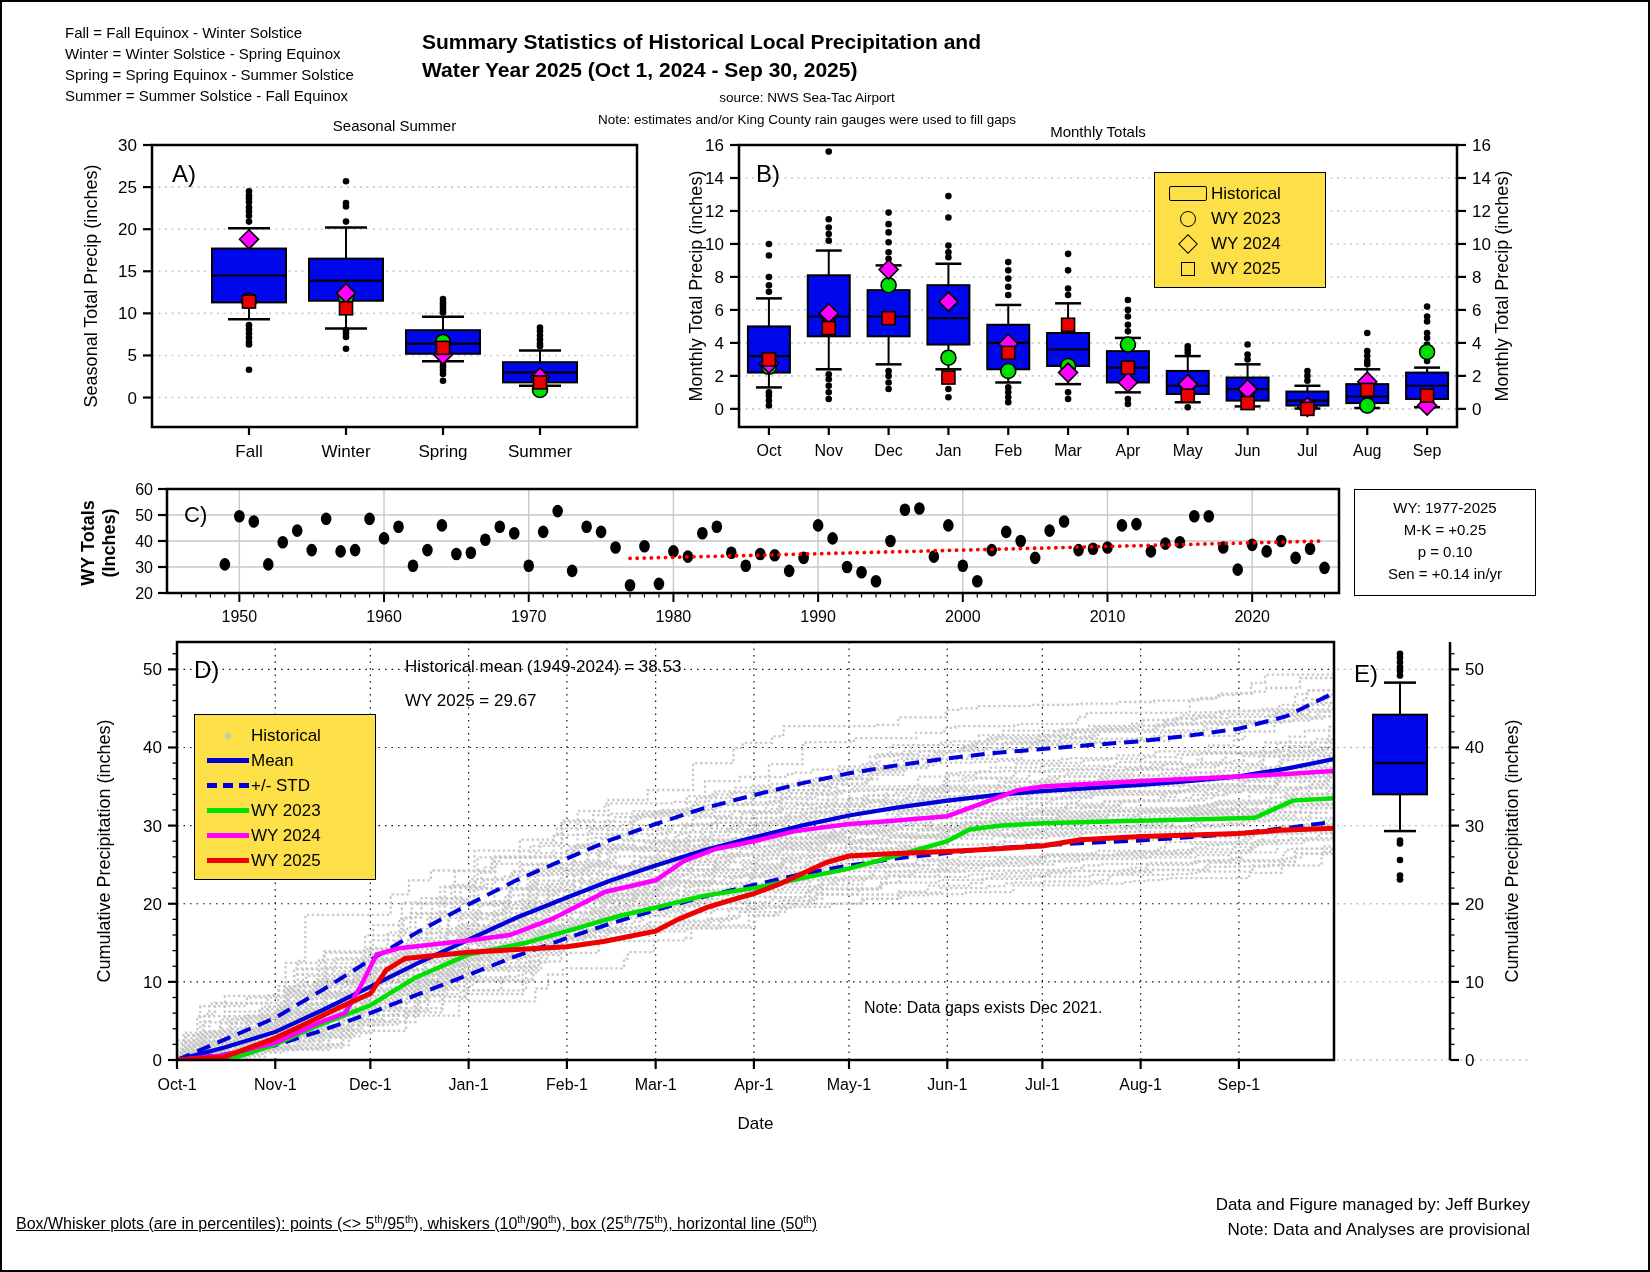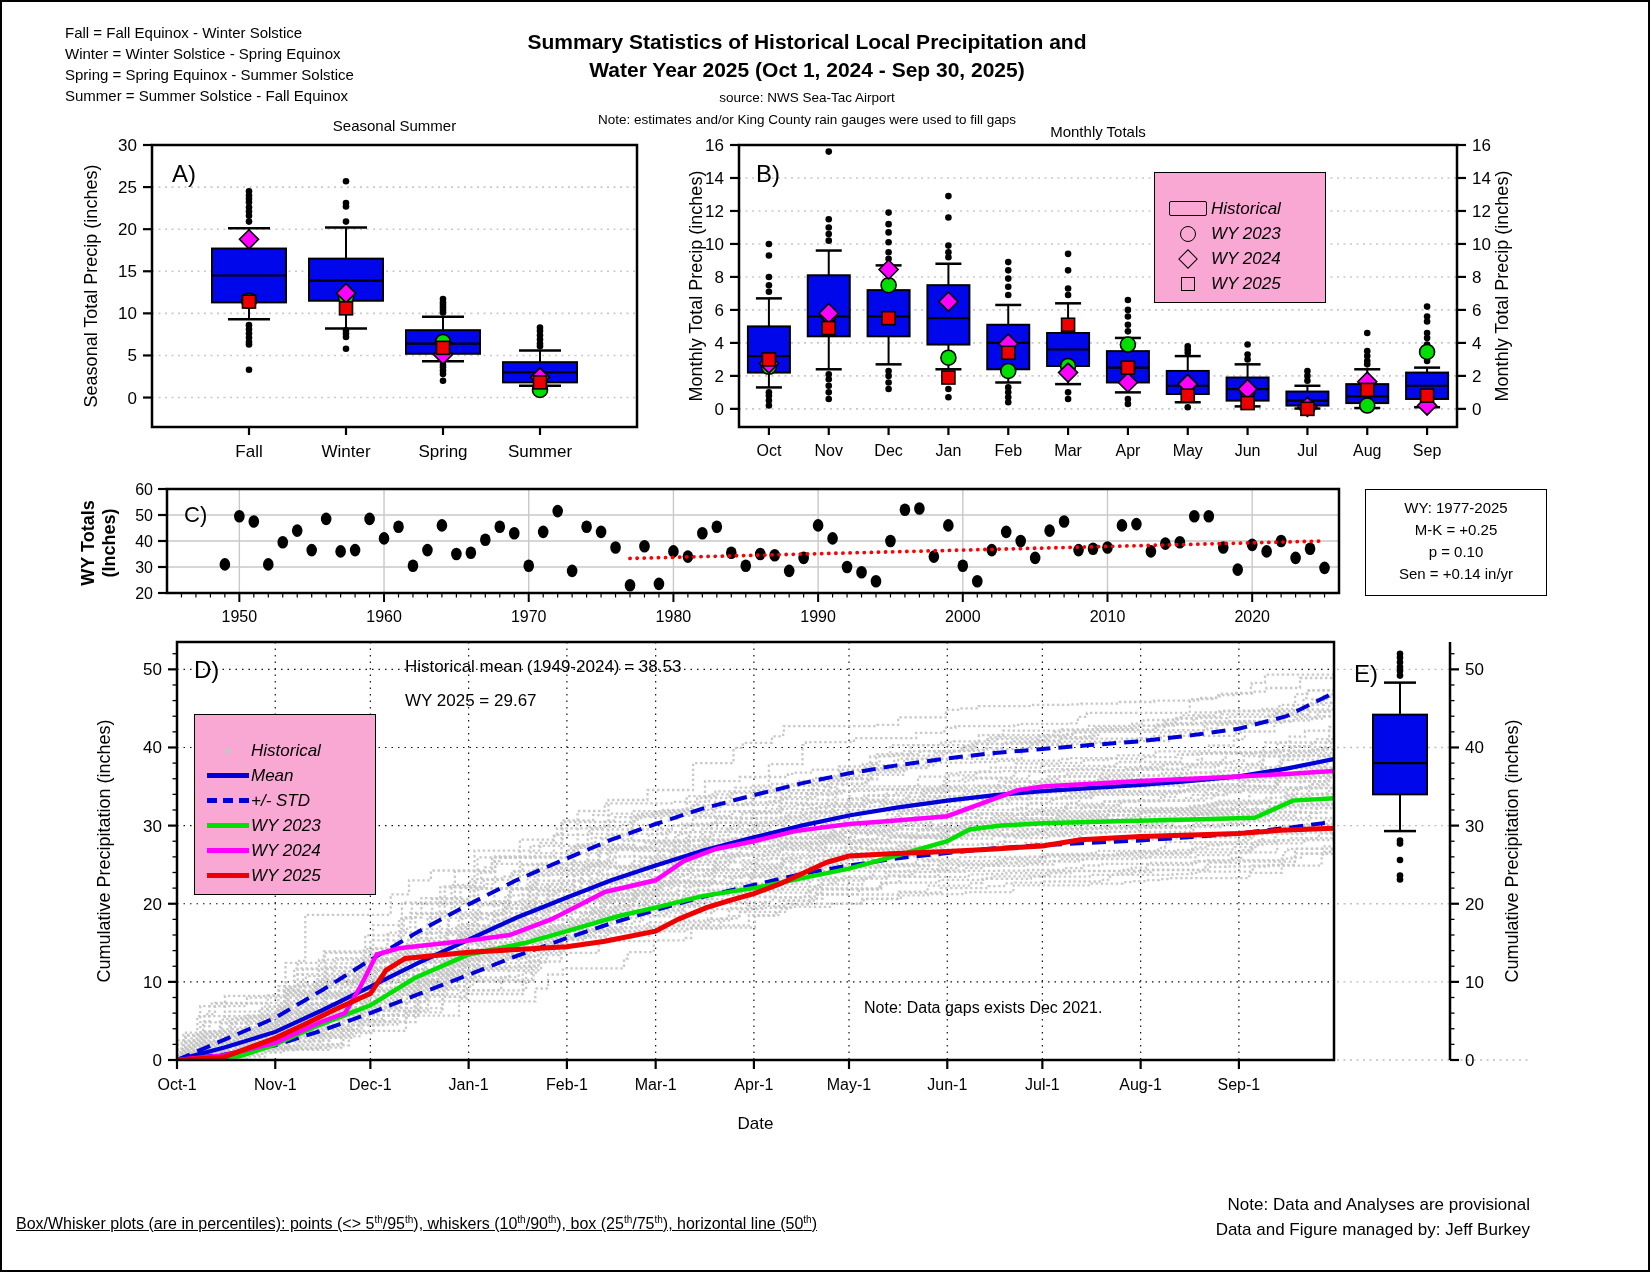--- a/index.html
+++ b/index.html
@@ -1,38 +1,38 @@
 <!DOCTYPE html>
 <html><head>
 <meta charset="utf-8">
 <style>
   html,body{margin:0;padding:0;background:#888;}
   #canvas{position:relative;width:1650px;height:1272px;background:#fff;border:2px solid #000;box-sizing:border-box;overflow:hidden;font-family:"Liberation Sans",sans-serif;color:#000;}
   #fig{position:absolute;left:0;top:0;}
   .ov{position:absolute;white-space:nowrap;}
   .season-defs{left:63px;top:20px;font-size:15px;line-height:21px;}
-  .title-block{left:420px;top:26px;width:770px;text-align:center;font-size:21px;font-weight:bold;line-height:28px;white-space:normal;}
+  .title-block{left:420px;top:26px;width:770px;text-align:left;font-size:21px;font-weight:bold;line-height:28px;white-space:normal;}
   .src-line{left:420px;top:88px;width:770px;text-align:center;font-size:13.5px;}
   .note-line{left:420px;top:110px;width:770px;text-align:center;font-size:13.5px;}
   .panel-a-title{left:150px;top:115px;width:485px;text-align:center;font-size:15px;}
   .panel-b-title{left:737px;top:115px;width:718px;text-align:center;font-size:15px;margin-top:6px;}
-  .legend-box{border:1.5px solid #000;background:#f9a8d4;padding:23px 10px 6px 10px;font-style:italic;}
+  .legend-box{border:1.5px solid #000;background:#fde047;padding:8px 10px 6px 10px;}
   .legend-b{left:1152px;top:170px;width:150px;}
   .legend-d{left:192px;top:712px;width:160px;}
   .lrow{display:flex;align-items:center;height:25px;}
   .lswatch{width:46px;display:flex;justify-content:center;align-items:center;flex:none;}
   .llabel{font-size:17px;}
   .sw-bar{width:36px;height:13px;border:1.5px solid #000;border-radius:2px;}
   .sw-circle{width:14px;height:14px;border-radius:50%;border:1.5px solid #000;}
   .sw-diamond{width:12px;height:12px;border:1.5px solid #000;transform:rotate(45deg);}
   .sw-square{width:12px;height:12px;border:1.5px solid #000;}
   .sw-line{width:42px;height:5px;}
   .sw-dash{width:42px;height:0;border-top:5px dashed;}
   .sw-dot{width:6px;height:6px;border-radius:50%;}
-  .stats-box{left:1352px;top:487px;width:180px;height:98px;border:1.5px solid #000;text-align:center;font-size:15px;line-height:22px;padding-top:7px;background:#fff;margin-left:11px;}
+  .stats-box{left:1352px;top:487px;width:180px;height:98px;border:1.5px solid #000;text-align:center;font-size:15px;line-height:22px;padding-top:7px;background:#fff;}
   .d-annot{left:403px;top:648px;font-size:17px;line-height:34px;}
   .d-note{left:862px;top:997px;font-size:16px;}
   .date-label{left:175px;top:1112px;width:1157px;text-align:center;font-size:17px;}
   .pct-note{left:14px;top:1212px;font-size:16px;text-decoration:underline;}
   .pct-note sup{font-size:10px;}
   .right-notes{left:1028px;top:1190px;width:500px;text-align:right;font-size:17px;line-height:25px;}
 </style>
 </head>
 <body>
 
@@ -894,16 +894,16 @@
 
   <div class="ov d-annot">
     <div>Historical mean (1949-2024) = 38.53</div>
     <div>WY 2025 = 29.67</div>
   </div>
   <div class="ov d-note">Note: Data gaps exists Dec 2021.</div>
   <div class="ov date-label">Date</div>
 
   <div class="ov pct-note"><span>Box/Whisker plots (are in percentiles):  points (&lt;&gt; 5</span><sup>th</sup><span>/95</span><sup>th</sup><span>), whiskers (10</span><sup>th</sup><span>/90</span><sup>th</sup><span>), box (25</span><sup>th</sup><span>/75</span><sup>th</sup><span>), horizontal line (50</span><sup>th</sup><span>)</span></div>
   <div class="ov right-notes">
+    <div>Data and Figure managed by: Jeff Burkey</div>
     <div>Note: Data and Analyses are provisional</div>
-    <div>Data and Figure managed by: Jeff Burkey</div>
   </div>
 </div>
 
 </body></html>

